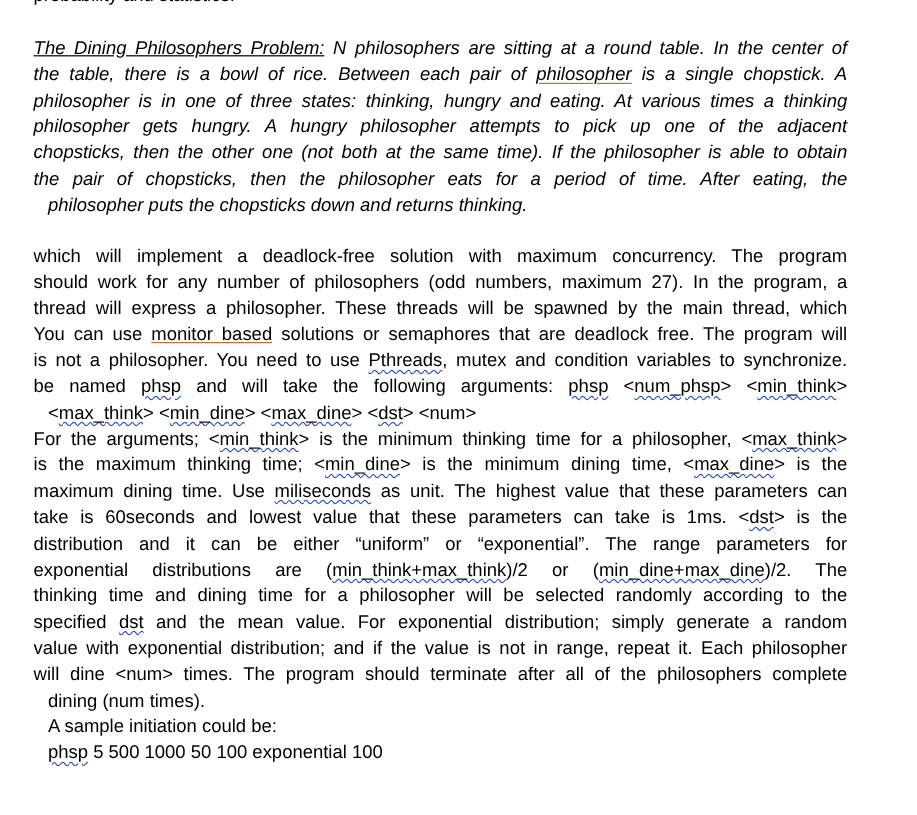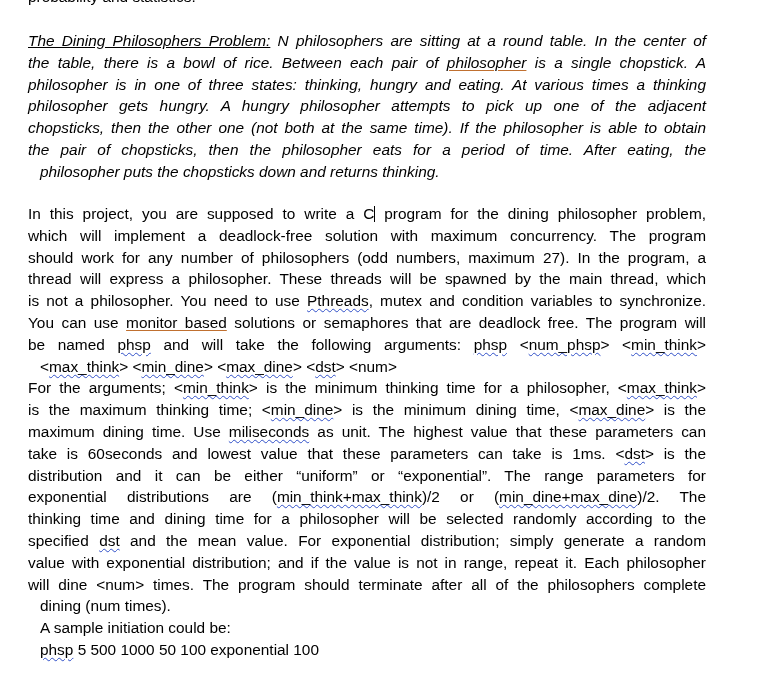--- a/index.html
+++ b/index.html
@@ -27,26 +27,25 @@
     <span class="line"><span class="u">The Dining Philosophers Problem:</span><span> N philosophers are sitting at a round table. In the center of</span></span>
     <span class="line"><span>the table, there is a bowl of rice. Between each pair of </span><span class="gr">philosopher</span><span> is a single chopstick. A</span></span>
     <span class="line">philosopher is in one of three states: thinking, hungry and eating. At various times a thinking</span>
     <span class="line">philosopher gets hungry. A hungry philosopher attempts to pick up one of the adjacent</span>
     <span class="line">chopsticks, then the other one (not both at the same time). If the philosopher is able to obtain</span>
     <span class="line">the pair of chopsticks, then the philosopher eats for a period of time. After eating, the</span>
     <span class="line last">philosopher puts the chopsticks down and returns thinking.</span>
   </div>
 
   <div class="p2">
-    <span class="line"><span>In this project, you are supposed to write a C</span><span class="caret"></span><span> program for the dining philosopher problem,</span></span>
     <span class="line">which will implement a deadlock-free solution with maximum concurrency. The program</span>
     <span class="line">should work for any number of philosophers (odd numbers, maximum 27). In the program, a</span>
     <span class="line">thread will express a philosopher. These threads will be spawned by the main thread, which</span>
+    <span class="line"><span>You can use </span><span class="gr">monitor based</span><span> solutions or semaphores that are deadlock free. The program will</span></span>
     <span class="line"><span>is not a philosopher. You need to use </span><span class="sq">Pthreads</span><span>, mutex and condition variables to synchronize.</span></span>
-    <span class="line"><span>You can use </span><span class="gr">monitor based</span><span> solutions or semaphores that are deadlock free. The program will</span></span>
     <span class="line"><span>be named </span><span class="sq">phsp</span><span> and will take the following arguments: </span><span class="sq">phsp</span><span> &lt;</span><span class="sq">num_phsp</span><span>&gt; &lt;</span><span class="sq">min_think</span><span>&gt;</span></span>
     <span class="line last"><span>&lt;</span><span class="sq">max_think</span><span>&gt; &lt;</span><span class="sq">min_dine</span><span>&gt; &lt;</span><span class="sq">max_dine</span><span>&gt; &lt;</span><span class="sq">dst</span><span>&gt; &lt;num&gt;</span></span>
     <span class="line"><span>For the arguments; &lt;</span><span class="sq">min_think</span><span>&gt; is the minimum thinking time for a philosopher, &lt;</span><span class="sq">max_think</span><span>&gt;</span></span>
     <span class="line"><span>is the maximum thinking time; &lt;</span><span class="sq">min_dine</span><span>&gt; is the minimum dining time, &lt;</span><span class="sq">max_dine</span><span>&gt; is the</span></span>
     <span class="line"><span>maximum dining time. Use </span><span class="sq">miliseconds</span><span> as unit. The highest value that these parameters can</span></span>
     <span class="line"><span>take is 60seconds and lowest value that these parameters can take is 1ms. &lt;</span><span class="sq">dst</span><span>&gt; is the</span></span>
     <span class="line">distribution and it can be either “uniform” or “exponential”. The range parameters for</span>
     <span class="line"><span>exponential distributions are (</span><span class="sq">min_think+max_think</span><span>)/2 or (</span><span class="sq">min_dine+max_dine</span><span>)/2. The</span></span>
     <span class="line">thinking time and dining time for a philosopher will be selected randomly according to the</span>
     <span class="line"><span>specified </span><span class="sq">dst</span><span> and the mean value. For exponential distribution; simply generate a random</span></span>

